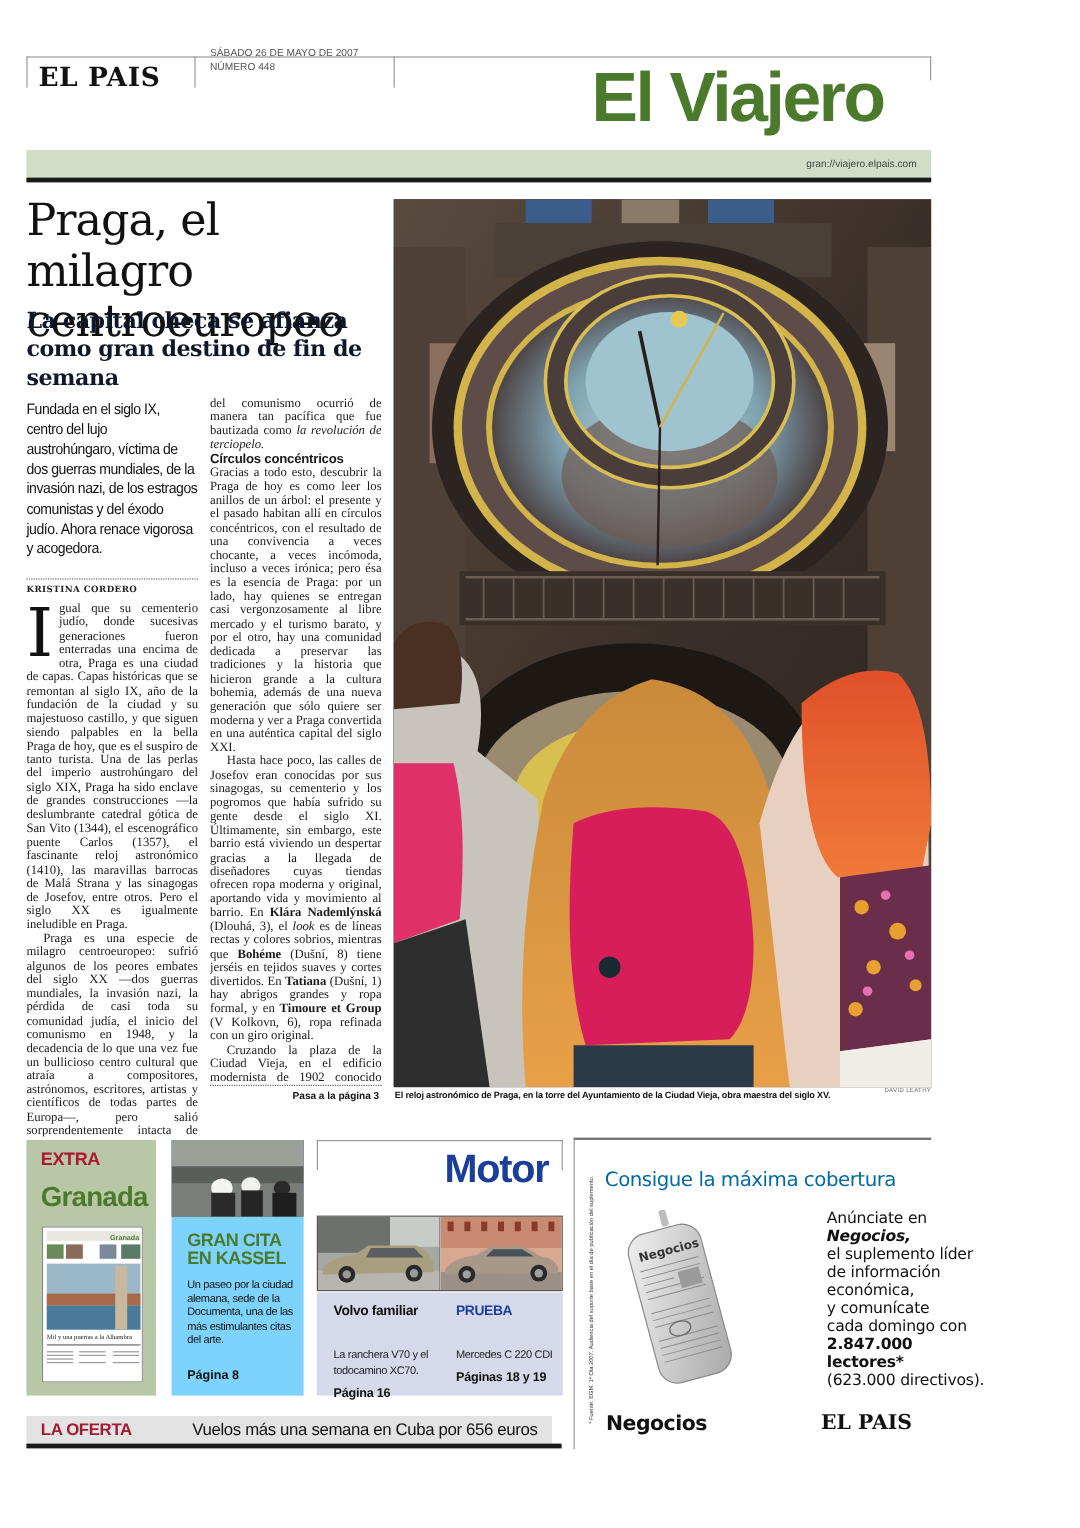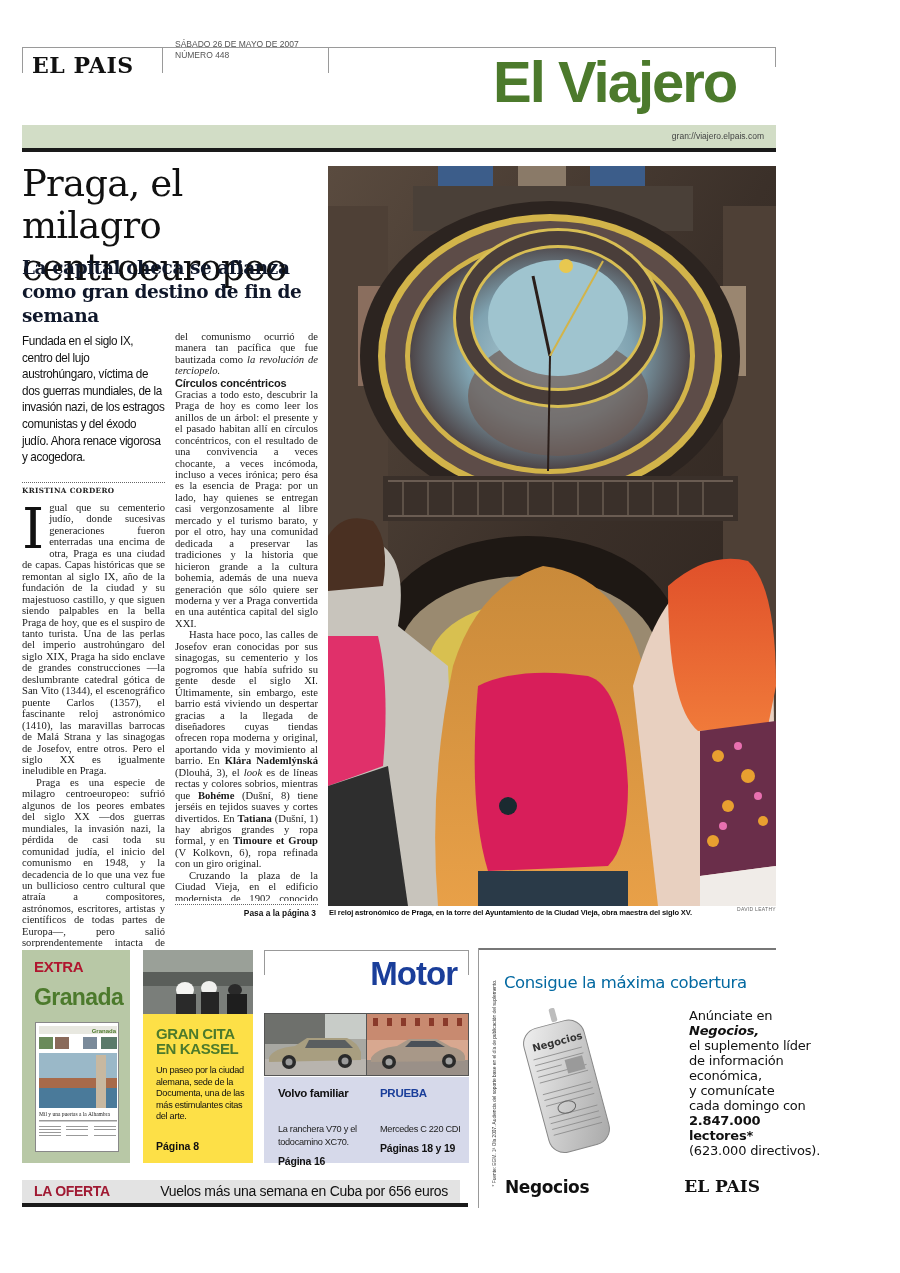--- a/index.html
+++ b/index.html
@@ -44,21 +44,21 @@
   .caption { position: absolute; left: 329px; top: 908px; font-family: "Liberation Sans", sans-serif; font-weight: bold; font-size: 7.6px; color: #111; letter-spacing: -0.15px; }
   .credit { position: absolute; right: 124px; top: 906px; font-family: "Liberation Sans", sans-serif; font-size: 5px; color: #666; letter-spacing: 0.3px; }
 
   
   .box { position: absolute; }
   .extra-box { left: 22px; top: 950px; width: 108px; height: 213px; background: #b8c8a6; }
   .extra-label { position: absolute; left: 12px; top: 8px; font-family: "Liberation Sans", sans-serif; font-weight: bold; font-size: 15px; color: #b0162f; letter-spacing: -0.3px; }
   .extra-title { position: absolute; left: 12px; top: 34px; font-family: "Liberation Sans", sans-serif; font-weight: bold; font-size: 23px; color: #4c7a2c; letter-spacing: -0.6px; }
   .mini-cover { position: absolute; left: 13px; top: 72px; width: 84px; height: 130px; background: #fff; border: 1px solid #888; overflow: hidden; }
 
-  .kassel-box { left: 143px; top: 950px; width: 110px; height: 213px; background: #fde047; }
+  .kassel-box { left: 143px; top: 950px; width: 110px; height: 213px; background: #7dd3fc; }
   .kassel-photo { position: absolute; left: 0; top: 0; width: 110px; height: 64px; background: #6a6d6a; overflow: hidden; }
   .kassel-title { position: absolute; left: 13px; top: 76px; width: 95px; font-family: "Liberation Sans", sans-serif; font-weight: bold; font-size: 15px; line-height: 15px; color: #4c7a2c; letter-spacing: -0.4px; }
   .kassel-text { position: absolute; left: 13px; top: 115px; width: 95px; font-family: "Liberation Sans", sans-serif; font-size: 9.2px; line-height: 11.5px; color: #111; letter-spacing: -0.3px; }
   .kassel-page { position: absolute; left: 13px; top: 190px; font-family: "Liberation Sans", sans-serif; font-weight: bold; font-size: 10.5px; color: #111; }
 
   .motor-box { left: 264px; top: 950px; width: 205px; height: 213px; }
   .motor-frame { position: absolute; left: 0; top: 0; width: 205px; height: 25px; border-top: 1px solid #999; border-left: 1px solid #999; border-right: 1px solid #999; }
   .motor-title { position: absolute; right: 12px; top: 2px; font-family: "Liberation Sans", sans-serif; font-weight: bold; font-size: 33px; color: #1a3e9a; letter-spacing: -1px; line-height: 44px; }
   .motor-photos { position: absolute; left: 0; top: 63px; width: 205px; height: 63px; display: flex; border: 1px solid #555; }
   .motor-photo { flex: 1; position: relative; overflow: hidden; }

